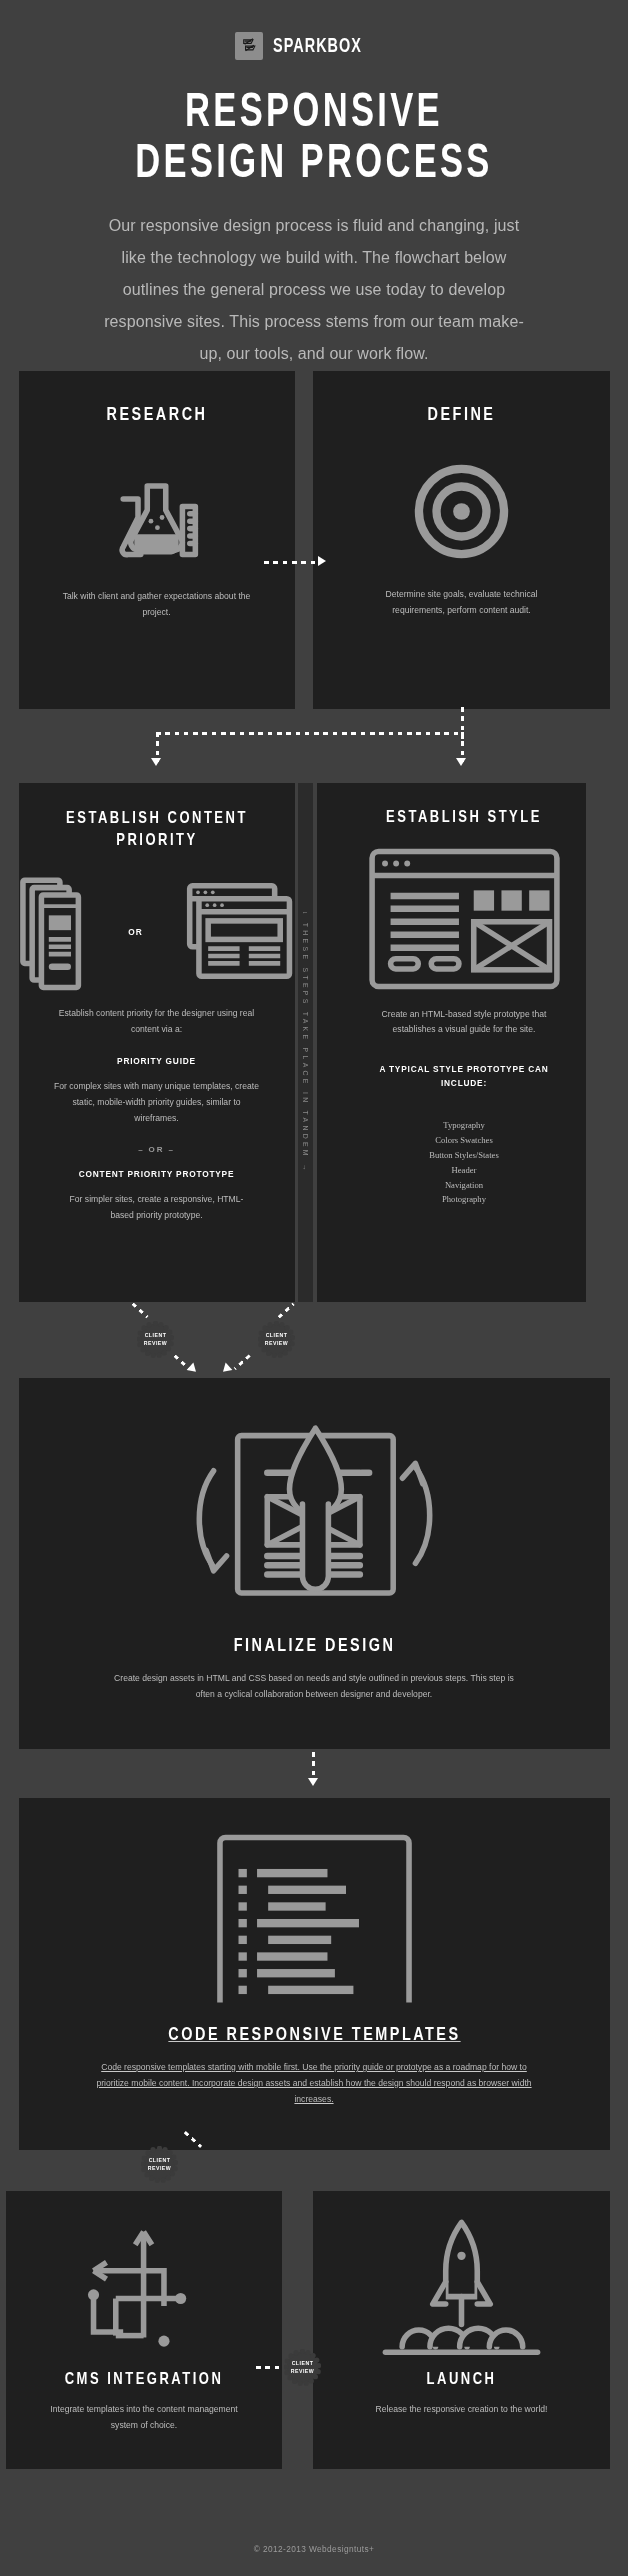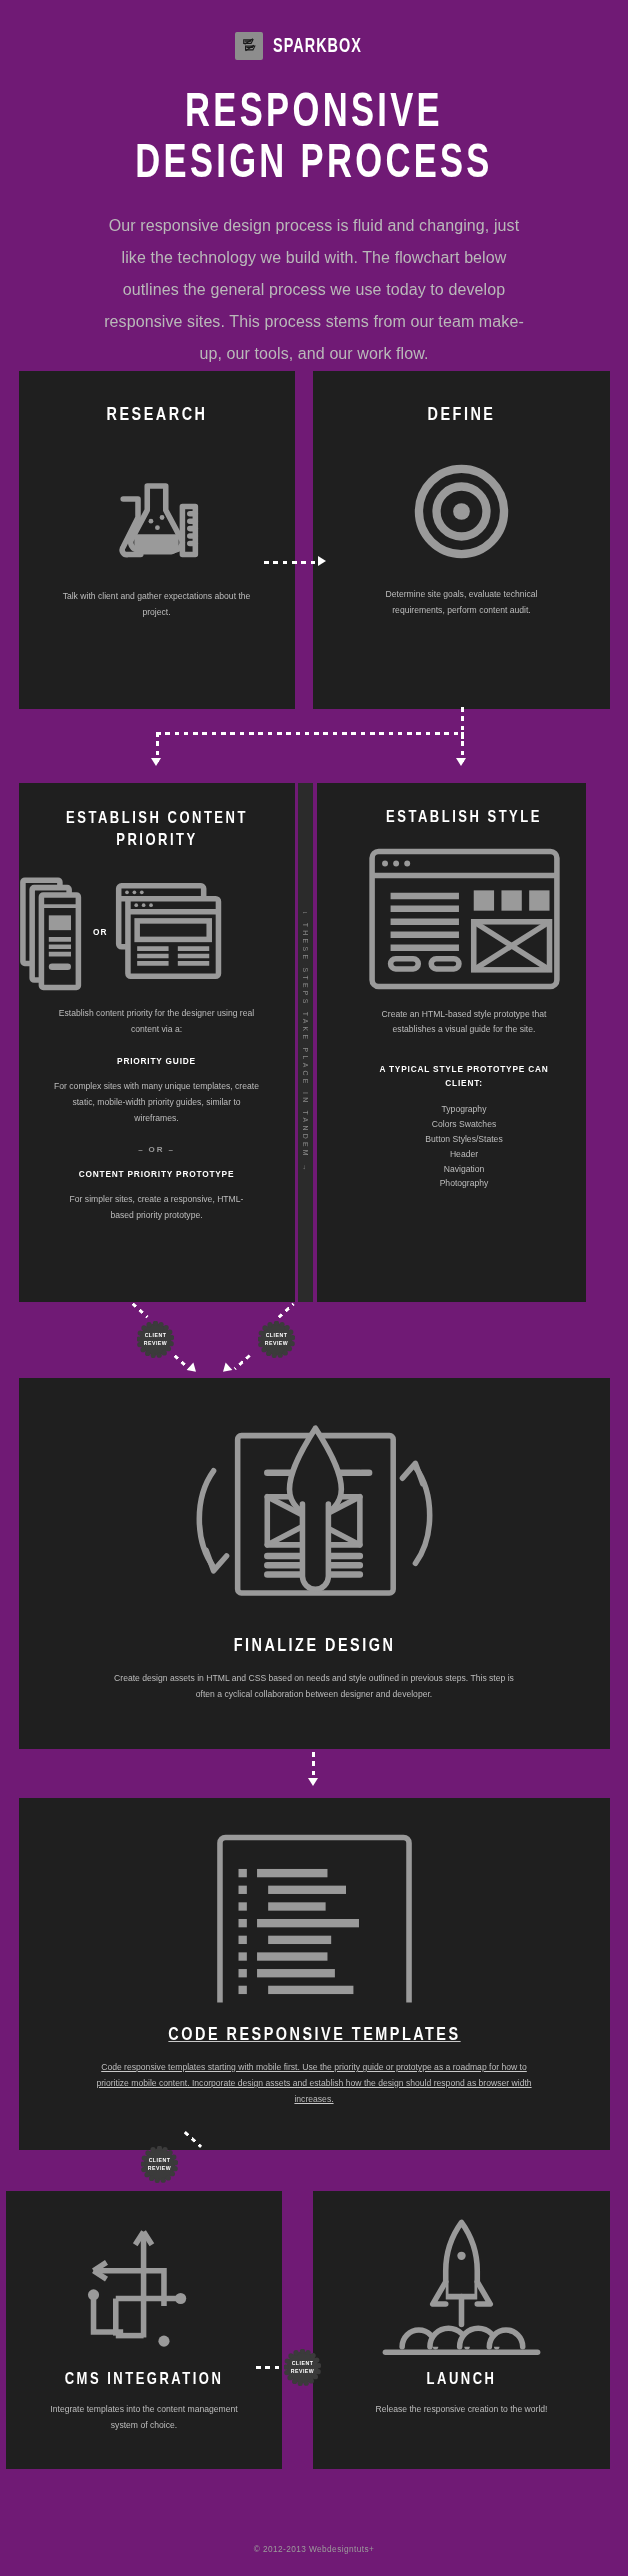--- a/index.html
+++ b/index.html
@@ -2,21 +2,21 @@
 <html style="font-size:15px"><head>
 <meta charset="utf-8">
 <style>
   * { margin:0; padding:0; box-sizing:border-box; }
   html,body { background:#000; }
   body {
     width:628px; height:2576px; position:relative;
     font-family:"Liberation Sans", sans-serif;
     color:#c9c9c9; overflow:hidden;
   }
-  .page { width:628px; height:2576px; position:relative; background:#701a75; }
+  .page { width:628px; height:2576px; position:relative; background:#404040; }
 
   
   .brand { display:flex; align-items:center; justify-content:center; gap:9.3px; padding-top:31.5px; }
   .brand-mark {
     width:28px; height:28px; background:#8d8d8d; border-radius:1.9px;
     display:flex; align-items:center; justify-content:center;
   }
   .brand-name {
     color:#fff; font-size:19.5px; letter-spacing:1.4px; font-weight:bold;
     transform:scaleX(.74); transform-origin:left center;
@@ -158,21 +158,21 @@
 
   <div class="dots-v" style="left:461px;top:707px;height:37px;"></div>
   <div class="dots-h" style="left:156px;top:732px;width:308px;"></div>
   <div class="dots-v" style="left:156px;top:732px;height:30px;"></div>
   <div class="arrow-d" style="left:151px;top:758px;"></div>
   <div class="dots-v" style="left:461px;top:732px;height:30px;"></div>
   <div class="arrow-d" style="left:456px;top:758px;"></div>
 
   <div class="panel" style="left:18.5px;top:783px;width:276px;height:519px;">
     <div class="sec-title t18" style="margin-top:24px;line-height:1.3;">ESTABLISH CONTENT PRIORITY</div>
-    <div style="display:flex;align-items:center;justify-content:flex-start;gap:7.4px;margin-top:20.4px;">
+    <div style="display:flex;align-items:center;justify-content:space-between;gap:7.4px;margin-top:20.4px;">
       <span>
         <svg width="67" height="122" viewBox="0 0 72 132">
           <g class="ic" stroke-width="4">
             <rect x="4" y="10" width="40" height="90" rx="2"></rect>
             <rect x="14" y="18" width="40" height="100" rx="2" fill="#1f1f1f"></rect>
             <rect x="24" y="26" width="40" height="100" rx="2" fill="#1f1f1f"></rect>
             <path d="M24 38 h40" stroke-width="4"></path>
             <rect x="32" y="48" width="24" height="16" fill="#9a9a9a" stroke="none"></rect>
             <path d="M32 74 h24 M32 82 h24 M32 90 h24" stroke-width="5"></path>
             <rect x="32" y="100" width="24" height="7" rx="3.5" fill="#9a9a9a" stroke="none"></rect>
@@ -227,22 +227,22 @@
           <rect x="70" y="122" width="30" height="11" rx="5.5" fill="none"></rect>
           <rect x="116" y="48" width="22" height="22" fill="#9a9a9a" stroke="none"></rect>
           <rect x="146" y="48" width="22" height="22" fill="#9a9a9a" stroke="none"></rect>
           <rect x="176" y="48" width="22" height="22" fill="#9a9a9a" stroke="none"></rect>
           <rect x="116" y="82" width="82" height="52"></rect>
           <path d="M116 82 L198 134 M198 82 L116 134"></path>
         </g>
       </svg>
     </div>
     <div class="body-txt" style="width:185px;margin:15px auto 0;">Create an HTML-based style prototype that establishes a visual guide for the site.</div>
-    <div class="sub-head" style="margin-top:24px;width:195px;margin-left:auto;margin-right:auto;line-height:1.7;">A TYPICAL STYLE PROTOTYPE CAN CLIENT:</div>
-    <div style="margin-top:12px;">
+    <div class="sub-head" style="margin-top:24px;width:195px;margin-left:auto;margin-right:auto;line-height:1.7;">A TYPICAL STYLE PROTOTYPE CAN INCLUDE:</div>
+    <div style="margin-top:28px;font-family:Liberation Serif, serif;">
       <div class="list-item">Typography</div>
       <div class="list-item">Colors Swatches</div>
       <div class="list-item">Button Styles/States</div>
       <div class="list-item">Header</div>
       <div class="list-item">Navigation</div>
       <div class="list-item">Photography</div>
     </div>
   </div>
 
   <div class="dots-h" style="left:130px;top:1309px;width:20.4px;transform:rotate(42deg);"></div>

